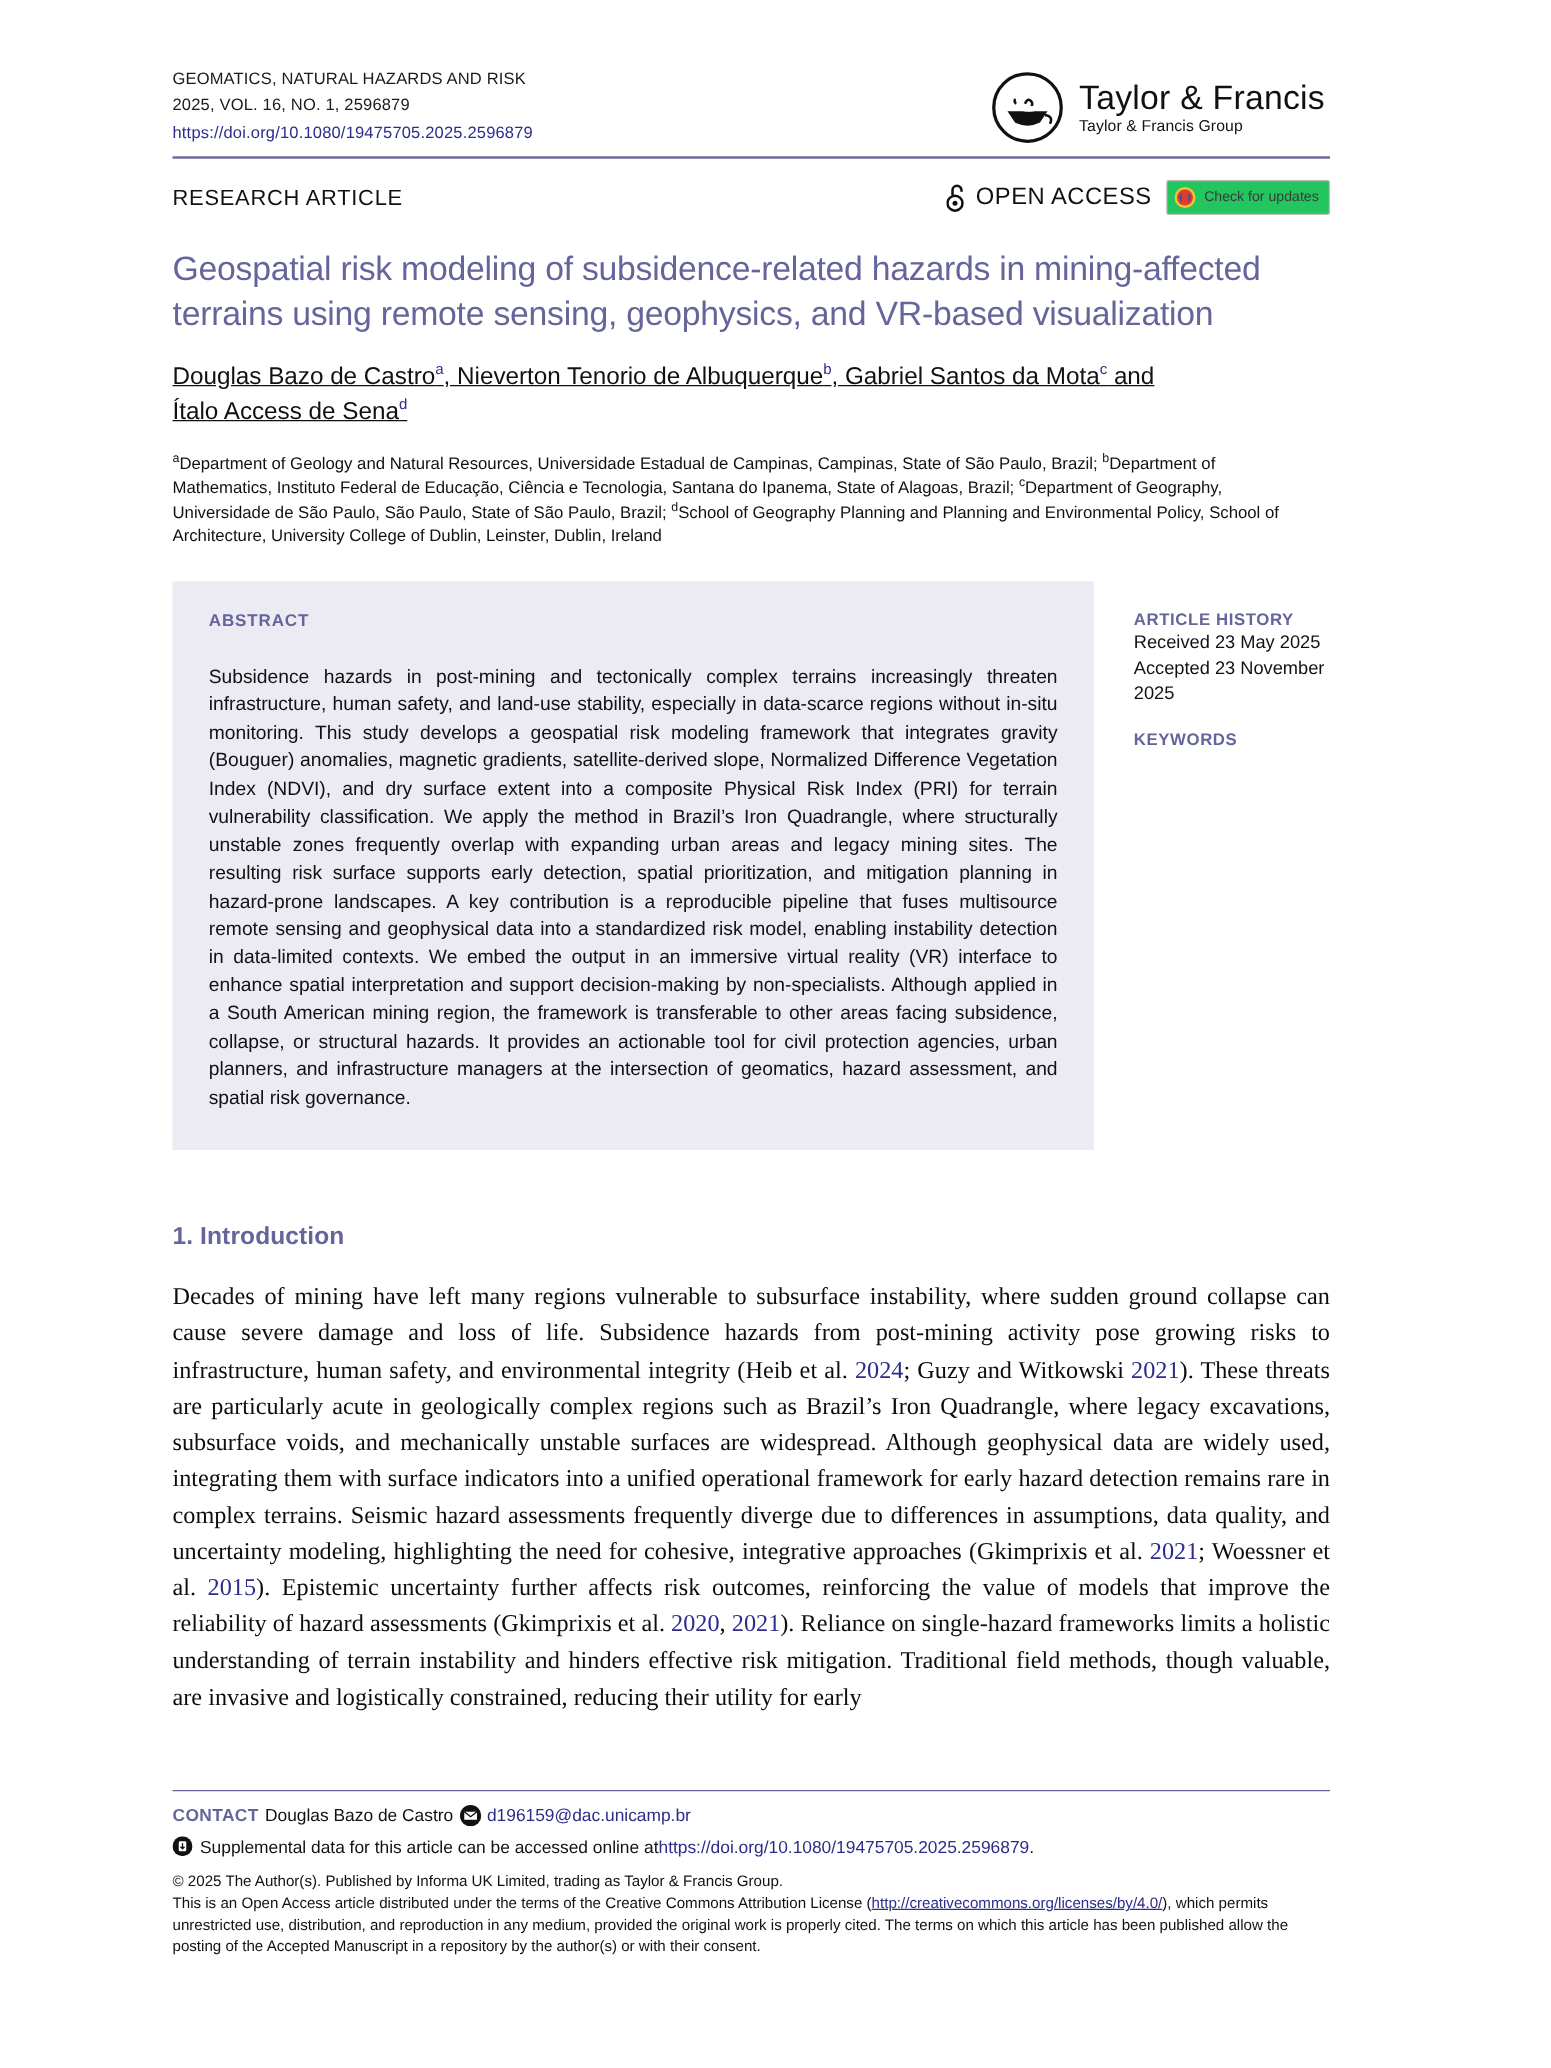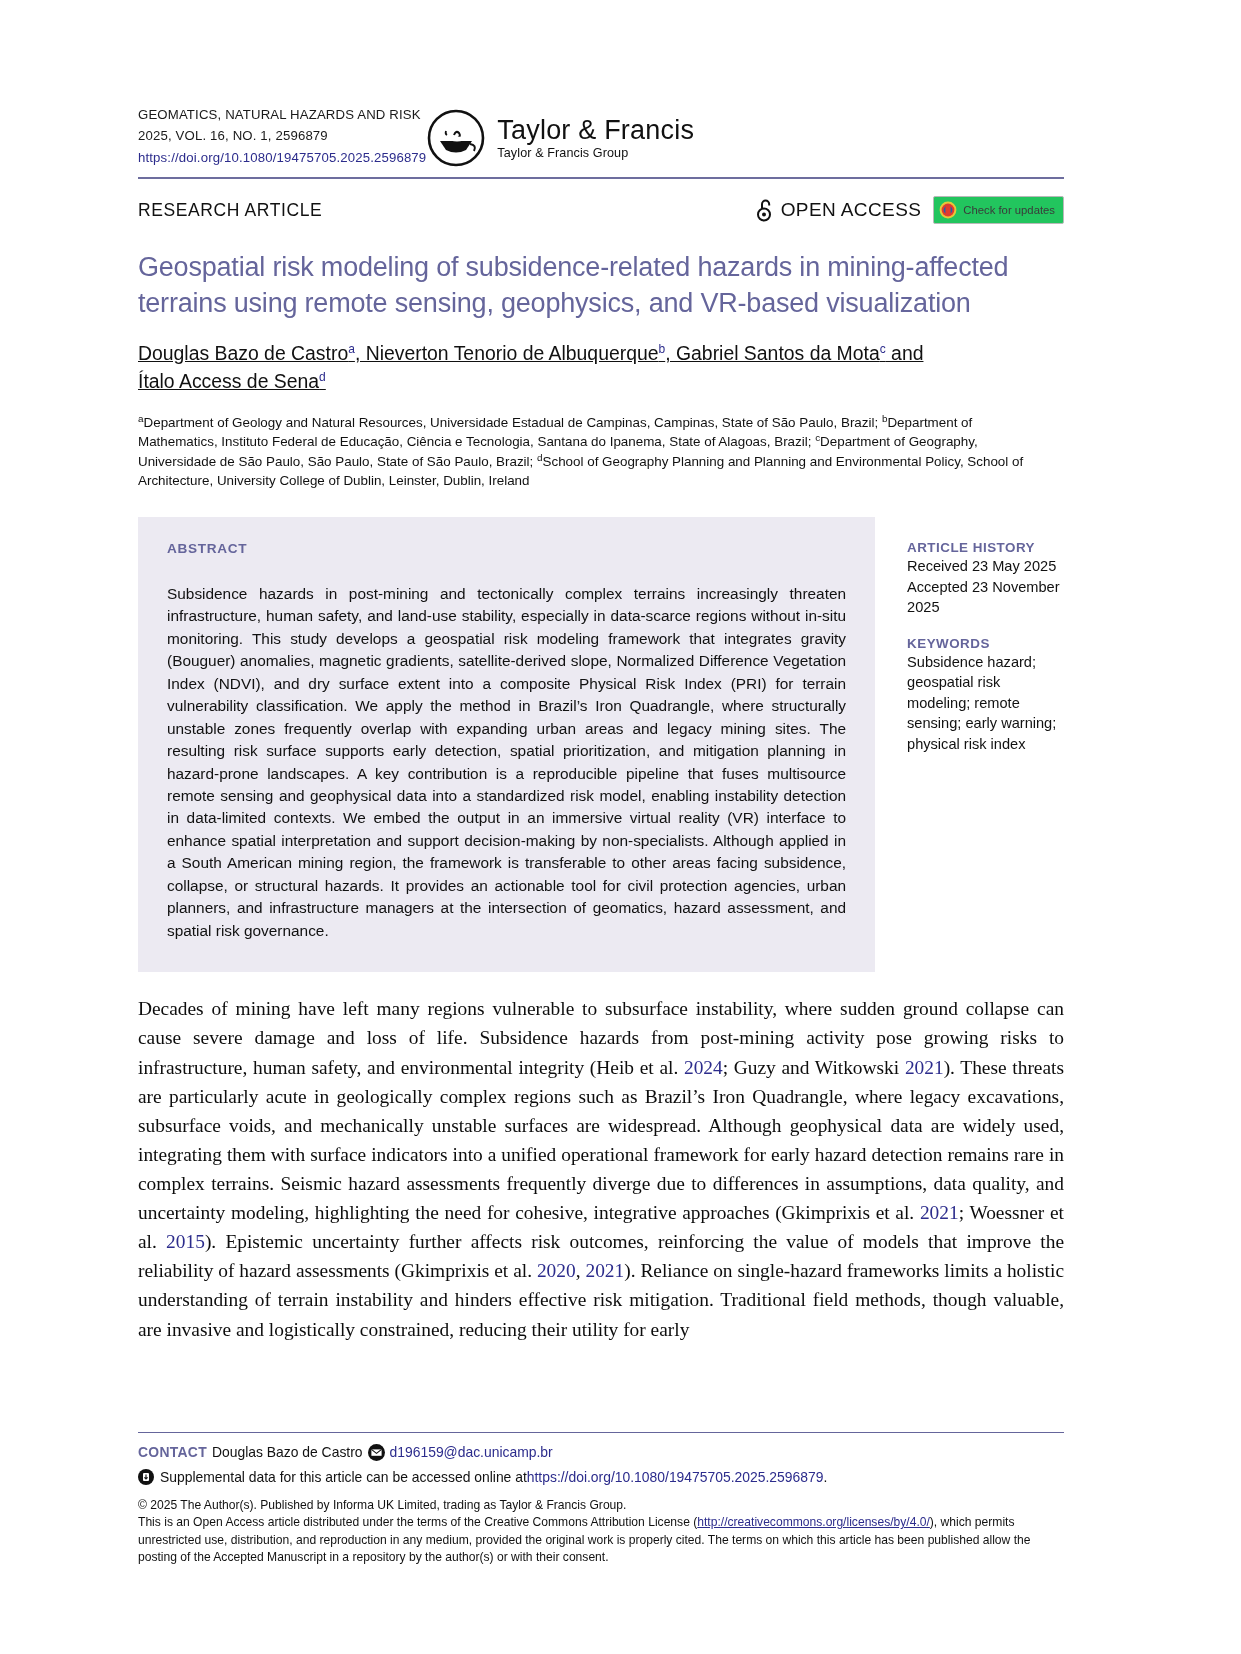--- a/index.html
+++ b/index.html
@@ -25,22 +25,23 @@
   .content {
     position: absolute;
     left: 138px;
     top: 0;
     width: 926px;
   }
 
   
   .masthead {
     display: flex;
+    justify-content: space-between;
     align-items: flex-start;
-    padding-top: 104px;
+    padding-top: 52px;
   }
   .masthead-left {
     font-size: 13.2px;
     line-height: 1.62;
     letter-spacing: 0.15px;
     color: #1a1a1a;
   }
   .masthead-left .doi {
     color: #2c2c8c;
   }
@@ -343,24 +344,24 @@
       <div class="abs-box">
         <div class="abs-heading">ABSTRACT</div>
         <div class="abs-text">Subsidence hazards in post-mining and tectonically complex terrains increasingly threaten infrastructure, human safety, and land-use stability, especially in data-scarce regions without in-situ monitoring. This study develops a geospatial risk modeling framework that integrates gravity (Bouguer) anomalies, magnetic gradients, satellite-derived slope, Normalized Difference Vegetation Index (NDVI), and dry surface extent into a composite Physical Risk Index (PRI) for terrain vulnerability classification. We apply the method in Brazil’s Iron Quadrangle, where structurally unstable zones frequently overlap with expanding urban areas and legacy mining sites. The resulting risk surface supports early detection, spatial prioritization, and mitigation planning in hazard-prone landscapes. A key contribution is a reproducible pipeline that fuses multisource remote sensing and geophysical data into a standardized risk model, enabling instability detection in data-limited contexts. We embed the output in an immersive virtual reality (VR) interface to enhance spatial interpretation and support decision-making by non-specialists. Although applied in a South American mining region, the framework is transferable to other areas facing subsidence, collapse, or structural hazards. It provides an actionable tool for civil protection agencies, urban planners, and infrastructure managers at the intersection of geomatics, hazard assessment, and spatial risk governance.</div>
       </div>
       <div class="side-col">
         <div class="side-heading">ARTICLE HISTORY</div>
         <div class="side-text">Received 23 May 2025</div>
         <div class="side-text">Accepted 23 November 2025</div>
         <div class="side-gap"></div>
         <div class="side-heading">KEYWORDS</div>
-        <div class="side-text">Subsidence hazard; geospatial risk modeling; remote sensing; early warning; physical risk index</div>
-      </div>
-    </div>
-
+      </div>
+    </div>
+
+    <h2 class="sec-heading">1. Introduction</h2>
     <p class="body-text">
       <span>Decades of mining have left many regions vulnerable to subsurface instability, where sudden ground collapse can cause severe damage and loss of life. Subsidence hazards from post-mining activity pose growing risks to infrastructure, human safety, and environmental integrity (Heib et al. </span><a class="cite" href="#">2024</a><span>; Guzy and Witkowski </span><a class="cite" href="#">2021</a><span>). These threats are particularly acute in geologically complex regions such as Brazil’s Iron Quadrangle, where legacy excavations, subsurface voids, and mechanically unstable surfaces are widespread. Although geophysical data are widely used, integrating them with surface indicators into a unified operational framework for early hazard detection remains rare in complex terrains. Seismic hazard assessments frequently diverge due to differences in assumptions, data quality, and uncertainty modeling, highlighting the need for cohesive, integrative approaches (Gkimprixis et al. </span><a class="cite" href="#">2021</a><span>; Woessner et al. </span><a class="cite" href="#">2015</a><span>). Epistemic uncertainty further affects risk outcomes, reinforcing the value of models that improve the reliability of hazard assessments (Gkimprixis et al. </span><a class="cite" href="#">2020</a><span>, </span><a class="cite" href="#">2021</a><span>). Reliance on single-hazard frameworks limits a holistic understanding of terrain instability and hinders effective risk mitigation. Traditional field methods, though valuable, are invasive and logistically constrained, reducing their utility for early</span>
     </p>
   </div>
 
   <div class="footer">
     <div class="footer-rule"></div>
 
     <div class="contact-line">
       <span class="contact-label">CONTACT</span>

